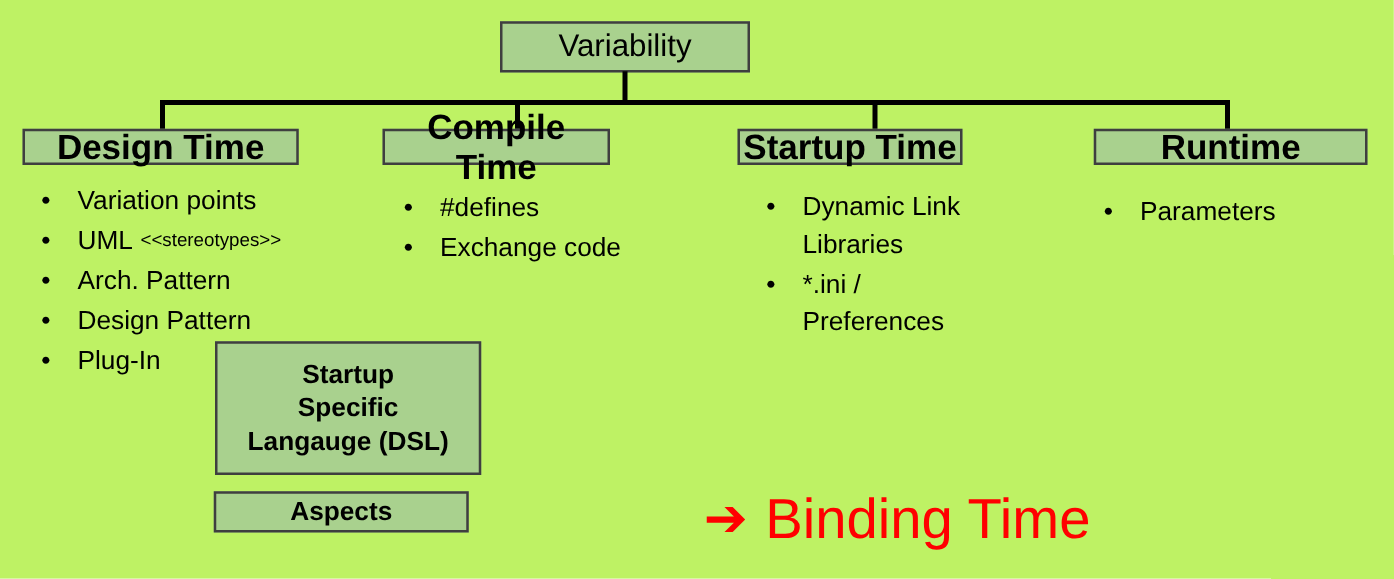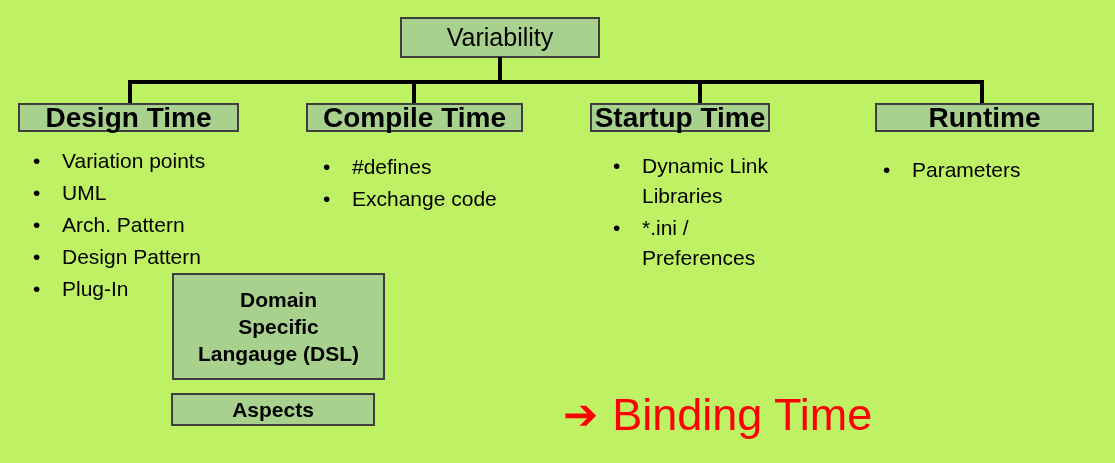--- a/index.html
+++ b/index.html
@@ -29,21 +29,21 @@
   }
   .root-box {
     left: 400px; top: 17px; width: 200px; height: 41px;
     font-size: 25px; font-weight: 400;
   }
   .header-box {
     top: 103px; height: 29px;
     font-size: 28px; font-weight: 700;
   }
   .hb-0 { left: 18px;  width: 221px; }
-  .hb-1 { left: 306px; width: 217px; }
+  .hb-1 { left: 306px; width: 182px; }
   .hb-2 { left: 590px; width: 180px; }
   .hb-3 { left: 875px; width: 219px; }
   .connector {
     position: absolute;
     background: #000000;
   }
   .stub  { left: 498px; top: 57px; width: 4px; height: 26px; }
   .hline { left: 128px; top: 80px; width: 856px; height: 4px; }
   .drop  { top: 80px; width: 4px; height: 24px; }
   .d-0 { left: 128px; }
@@ -135,20 +135,21 @@
   </div>
 
   <ul class="blist bl-0">
     <li>
       <span class="bullet">•</span>
       <span>Variation points</span>
     </li>
     <li>
       <span class="bullet">•</span>
       <span>UML</span>
+      <span class="small-note">&lt;&lt;stereotypes&gt;&gt;</span>
     </li>
     <li>
       <span class="bullet">•</span>
       <span>Arch. Pattern</span>
     </li>
     <li>
       <span class="bullet">•</span>
       <span>Design Pattern</span>
     </li>
     <li>
@@ -180,21 +181,21 @@
   </ul>
 
   <ul class="blist bl-3">
     <li>
       <span class="bullet">•</span>
       <span>Parameters</span>
     </li>
   </ul>
 
   <div class="gbox dsl-box">
-    <div>Domain</div>
+    <div>Startup</div>
     <div>Specific</div>
     <div>Langauge (DSL)</div>
   </div>
 
   <div class="gbox aspects-box">
     <span>Aspects</span>
   </div>
 
   <div class="annotation">
     <span class="arrow-glyph">➔</span>

